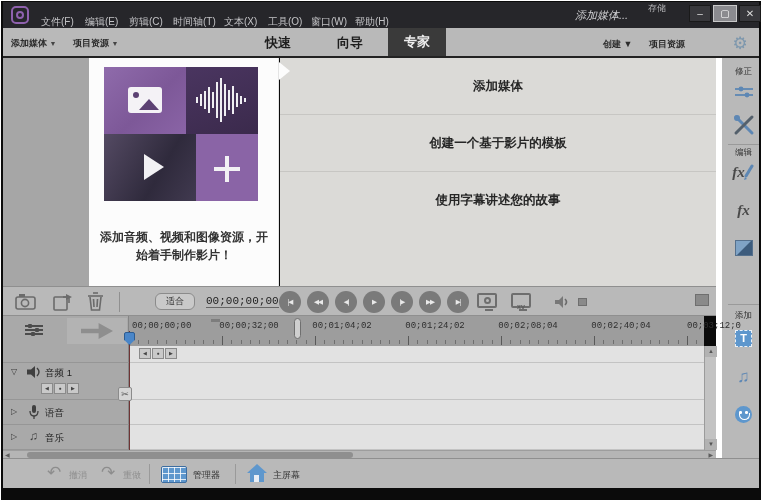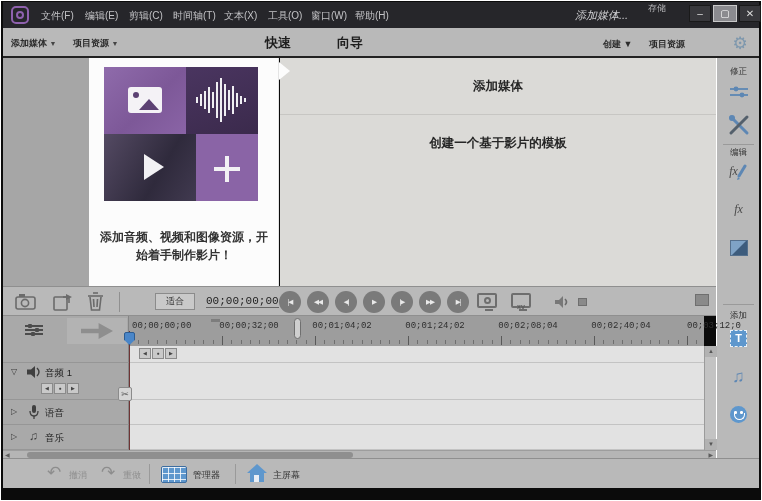--- a/index.html
+++ b/index.html
@@ -5,21 +5,21 @@
   * { margin:0; padding:0; box-sizing:border-box; }
   body { width:762px; height:501px; background:#fff; position:relative;
          font-family:"Liberation Sans","DejaVu Sans",sans-serif; overflow:hidden; }
   .abs { position:absolute; }
   .window { position:absolute; left:1px; top:1px; width:760px; height:499px; background:#0b0b0b; }
 
   
   .titlebar { position:absolute; left:2px; top:1px; width:756px; height:26px; background:#26262a; }
   .logo { position:absolute; left:8px; top:4px; width:18px; height:18px; border:2px solid #8f61ae; border-radius:5px; }
   .logo i { position:absolute; left:3px; top:3px; width:8px; height:8px; border:2px solid #8f61ae; border-radius:50%; }
-  .menu-item { position:absolute; top:7px; font-size:10px; color:#c3c3c6; white-space:nowrap; }
+  .menu-item { position:absolute; top:13px; font-size:10px; color:#c3c3c6; white-space:nowrap; }
   .win-title { position:absolute; left:572px; top:6px; font-size:11px; font-style:italic; color:#cfcfd2; }
   .save-label { position:absolute; left:645px; top:0; font-size:9px; color:#b7b7ba; }
   .winbtn { position:absolute; top:3px; height:17px; text-align:center; font-size:10px; line-height:16px; color:#ddd; background:#38383c; border:1px solid #1a1a1a; }
   .winbtn.max { background:#8b8b8f; border:1px solid #c9c9c9; color:#fff; }
 
   
   .toolbar2 { position:absolute; left:2px; top:27px; width:756px; height:30px; background:#b9b9b9; border-bottom:2px solid #222; }
   .dd { position:absolute; top:9px; font-size:9px; color:#2c2c2c; font-weight:bold; }
   .dd .car { font-size:7px; color:#444; }
   .tab { position:absolute; top:6px; font-size:13px; font-weight:bold; color:#1d1d1d; }
@@ -44,37 +44,37 @@
   .photo-ico .sun { position:absolute; left:5px; top:5px; width:6px; height:6px; border-radius:50%; background:#5c4173; }
   .photo-ico .mtn { position:absolute; right:3px; bottom:3px; width:0; height:0; border-left:10px solid transparent; border-right:10px solid transparent; border-bottom:11px solid #5c4173; }
   .playtri { position:absolute; left:40px; top:20px; width:0; height:0; border-top:13px solid transparent; border-bottom:13px solid transparent; border-left:20px solid #f2f1f4; }
   .plus { position:absolute; left:18px; top:22px; width:26px; height:26px; }
   .plus:before, .plus:after { content:""; position:absolute; background:#f2f1f4; }
   .plus:before { left:11px; top:0; width:4px; height:26px; }
   .plus:after  { left:0; top:11px; width:26px; height:4px; }
   .caption { position:absolute; left:10px; top:170px; width:170px; text-align:center; font-size:12px; font-weight:bold; color:#333; line-height:1.5; }
 
   
-  .actionbar { position:absolute; left:715px; top:57px; width:43px; height:400px; background:#b9b9b9; border-left:1px solid #ffffff; }
+  .actionbar { position:absolute; left:715px; top:57px; width:43px; height:400px; background:#b9b9b9; border-left:6px solid #ffffff; }
   .ab-label { position:absolute; left:0; width:43px; text-align:center; font-size:8.5px; color:#333; }
   .ab-div { position:absolute; left:6px; width:31px; border-top:1px solid #9a9a9a; }
   .ab-ico { position:absolute; left:0; width:43px; display:flex; justify-content:center; }
-  .fxtxt { font-style:italic; font-weight:normal; font-size:12px; color:#4a4a4a; font-family:"Liberation Serif","DejaVu Serif",serif; }
+  .fxtxt { font-style:italic; font-weight:bold; font-size:15px; color:#4a4a4a; font-family:"Liberation Serif","DejaVu Serif",serif; }
   .ticon { width:17px; height:17px; background:#5e97cd; border:1px dashed #eaf1f8; color:#fff; font-size:11px; font-weight:bold; text-align:center; line-height:15px; }
   .trans-ico { width:18px; height:16px; background:linear-gradient(135deg,#7fa3c6 0%,#7fa3c6 48%,#3d5c7d 52%,#3d5c7d 100%); border:1px solid #55708d; }
   .smiley { width:17px; height:17px; border-radius:50%; background:#5e97cd; position:relative; }
   .smiley:before { content:""; position:absolute; left:4px; top:5px; width:2.5px; height:2.5px; background:#fff; border-radius:50%; box-shadow:6px 0 0 #fff; }
   .smiley:after { content:""; position:absolute; left:4px; top:7px; width:9px; height:6px; border:1.6px solid #fff; border-top:none; border-radius:0 0 9px 9px; }
   .music-g { font-size:17px; color:#5d87b4; line-height:1; }
   .gear-top { position:absolute; left:724px; top:31px; width:30px; height:24px; text-align:center; font-size:17px; color:#7d97ad; line-height:24px; }
 
   
   .transport { position:absolute; left:2px; top:285px; width:713px; height:30px; background:#b9b9b9; border-top:1px solid #8f8f8f; border-bottom:1px solid #8f8f8f; }
   .t-div { position:absolute; top:5px; height:20px; border-left:1px solid #909090; }
-  .fitbtn { position:absolute; left:152px; top:6px; width:40px; height:17px; background:#c9c9c9; border:1px solid #8b8b8b; border-radius:0; font-size:9px; color:#333; text-align:center; line-height:15px; }
+  .fitbtn { position:absolute; left:152px; top:6px; width:40px; height:17px; background:#c9c9c9; border:1px solid #8b8b8b; border-radius:6px; font-size:9px; color:#333; text-align:center; line-height:15px; }
   .tc { position:absolute; left:203px; top:8px; font-family:"Liberation Mono","DejaVu Sans Mono",monospace; font-size:11px; color:#222; border-bottom:1px solid #666; }
   .circbtn { position:absolute; top:4px; width:22px; height:22px; border-radius:50%; background:#7a7a7a; color:#e9e9e9; font-size:6.5px; letter-spacing:-1px; text-align:center; line-height:22px; }
   .mon-ico { position:absolute; top:6px; width:20px; height:15px; border:2px solid #6e6e6e; border-radius:2px; background:#b9b9b9; text-align:center; }
   .mon-ico i { display:block; margin:2px auto 0; width:7px; height:7px; border:2px solid #6e6e6e; border-radius:50%; }
   .mon-ico span { font-size:7px; color:#5d5d5d; font-weight:bold; line-height:11px; }
   .mon-foot { position:absolute; left:6px; bottom:-5px; width:8px; height:2px; background:#6e6e6e; }
   .mini-ico { position:absolute; background:#8a8a8a; border:1px solid #6f6f6f; }
 
   
   .tl-ruler-head { position:absolute; left:2px; top:315px; width:126px; height:30px; background:#a9a9a9; border-right:1px solid #858585; }
@@ -148,20 +148,21 @@
     <div class="winbtn" style="left:686px;width:22px">–</div>
     <div class="winbtn max" style="left:710px;width:24px">▢</div>
     <div class="winbtn" style="left:736px;width:22px">✕</div>
   </div>
 
   <div class="toolbar2">
     <span class="dd" style="left:8px"><span>添加媒体</span> <span class="car">▼</span></span>
     <span class="dd" style="left:70px"><span>项目资源</span> <span class="car">▼</span></span>
     <span class="tab" style="left:262px">快速</span>
     <span class="tab" style="left:334px">向导</span>
+    <span class="tab active" style="left:385px">专家</span>
     <span class="tb-right" style="left:600px"><span>创建</span> <span class="car">▼</span></span>
     <span class="tb-right" style="left:646px">项目资源</span>
   </div>
   <div class="gear-top">⚙</div>
 
   <div class="monitor-left"></div>
   <div class="card">
     <div class="grid">
       <div class="cell c-tl">
         <div class="photo-ico">
@@ -194,20 +195,21 @@
       <div class="cell c-br">
         <div class="plus"></div>
       </div>
     </div>
     <div class="caption">添加音频、视频和图像资源，开始着手制作影片！</div>
   </div>
   <div class="chev"></div>
   <div class="wlist">
     <div class="wrow">添加媒体</div>
     <div class="wrow">创建一个基于影片的模板</div>
+    <div class="wrow">使用字幕讲述您的故事</div>
   </div>
 
   <div class="actionbar">
     <div class="ab-label" style="top:8px">修正</div>
     <div class="ab-ico" style="top:26px">
       <svg width="20" height="16">
           <line class="stb" x1="1" y1="5" x2="19" y2="5"></line>
           <circle cx="7" cy="5" r="2.4" fill="#5d87b4"></circle>
         <line class="stb" x1="1" y1="11" x2="19" y2="11"></line>
           <circle cx="13" cy="11" r="2.4" fill="#5d87b4"></circle>

